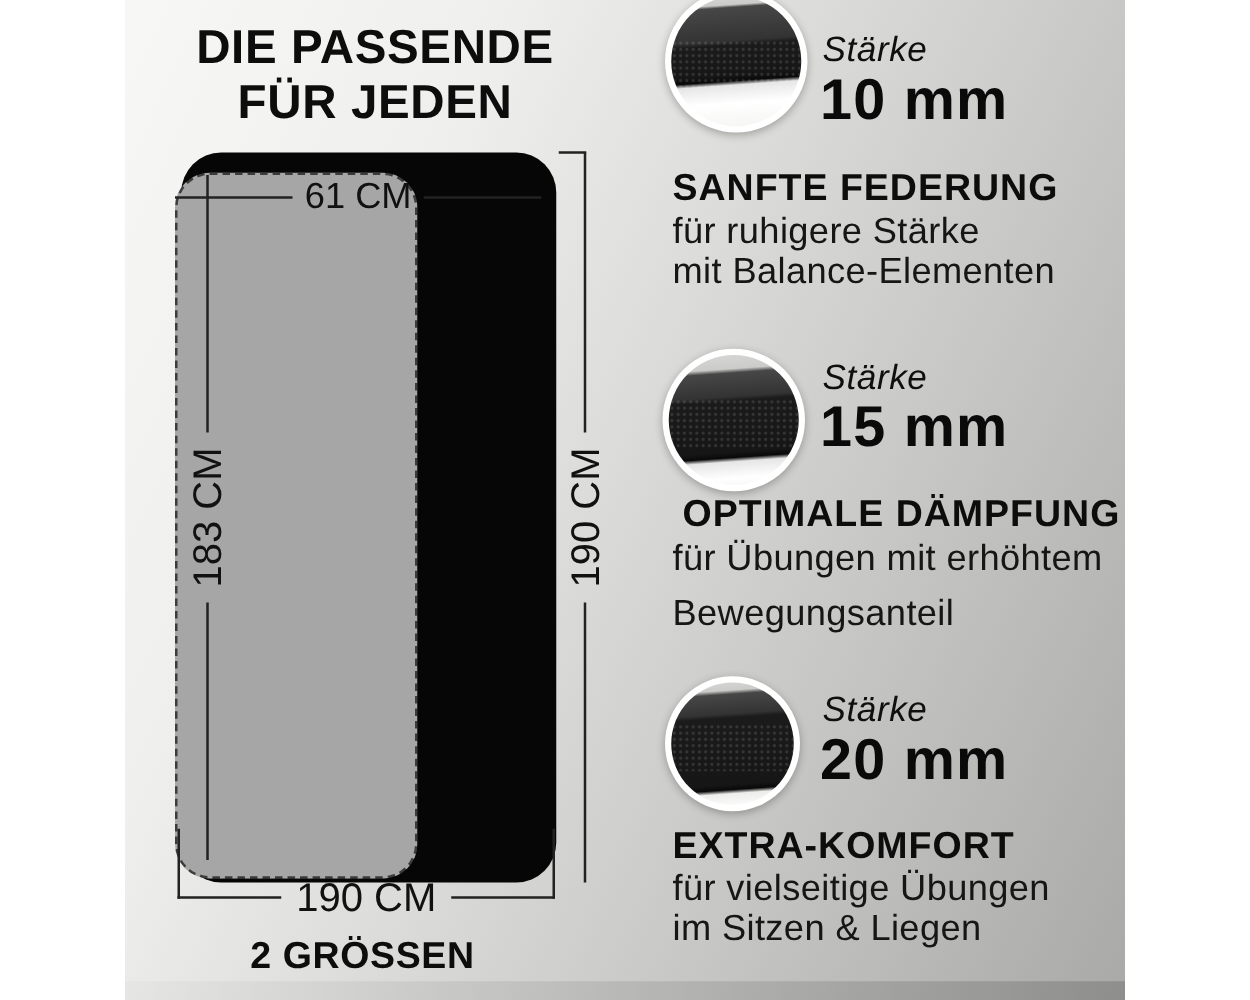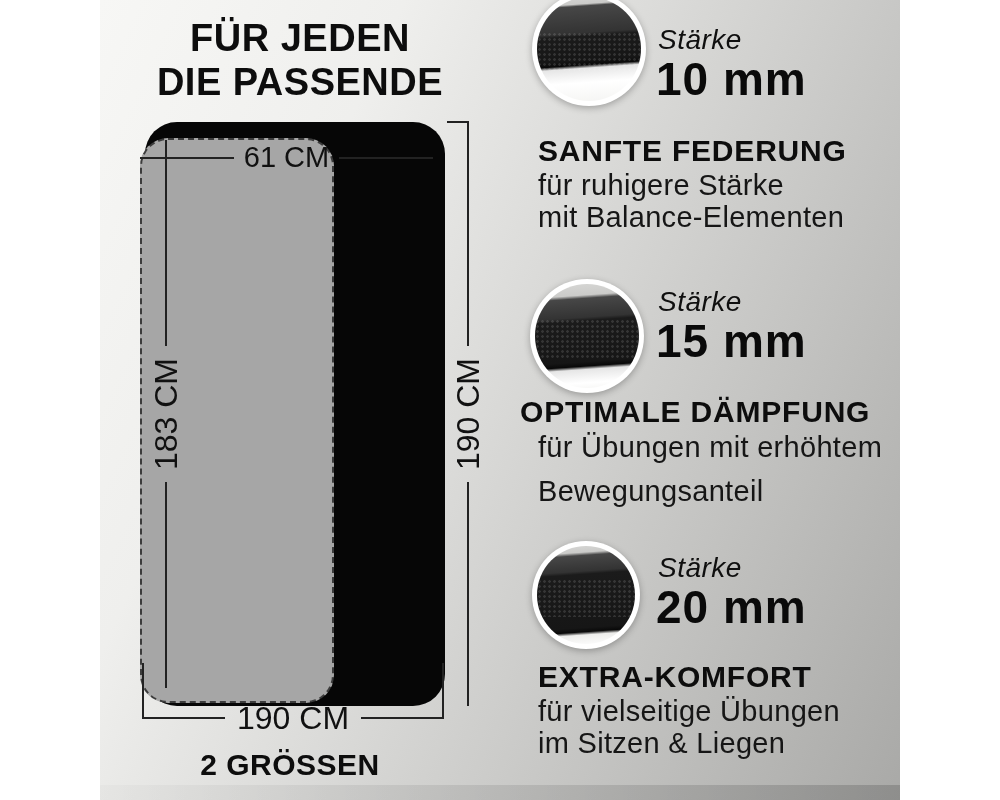--- a/index.html
+++ b/index.html
@@ -96,22 +96,22 @@
   .thickness-value { position:absolute; font-size:46px; font-weight:800; color:#0a0a0a; letter-spacing:1px; }
   .feature-heading { position:absolute; font-size:30px; font-weight:700; letter-spacing:0.8px; color:#0d0d0d; white-space:nowrap; }
   .feature-line { position:absolute; font-size:29px; color:#161616; letter-spacing:0.3px; white-space:nowrap; }
 </style>
 </head>
 <body>
 
 <div class="content">
 
   <div class="page-title">
+    <div>DIE PASSENDE</div>
     <div>FÜR JEDEN</div>
-    <div>DIE PASSENDE</div>
   </div>
 
   <div class="large-mat"></div>
   <div class="small-mat"></div>
 
   <div class="dim dim-width-small">
     <div class="dim-line-h"></div>
     <div class="dim-text">61 CM</div>
     <div class="dim-line-h"></div>
   </div>
@@ -149,21 +149,21 @@
     <div class="feature-line" style="left:438px; top:169px;">für ruhigere Stärke</div>
     <div class="feature-line" style="left:438px; top:201px;">mit Balance-Elementen</div>
   </div>
 
   <div>
     <div class="mat-circle" style="left:430px; top:279px; width:114px; height:114px;">
       <div class="mc-inner mc-15"></div>
     </div>
     <div class="thickness-label" style="left:558px; top:286px;">Stärke</div>
     <div class="thickness-value" style="left:556px; top:314px;">15 mm</div>
-    <div class="feature-heading" style="left:420px; top:395px;">OPTIMALE DÄMPFUNG</div>
+    <div class="feature-heading" style="left:446px; top:395px;">OPTIMALE DÄMPFUNG</div>
     <div class="feature-line" style="left:438px; top:431px;">für Übungen mit erhöhtem</div>
     <div class="feature-line" style="left:438px; top:475px;">Bewegungsanteil</div>
   </div>
 
   <div>
     <div class="mat-circle" style="left:432px; top:541px; width:108px; height:108px;">
       <div class="mc-inner mc-20"></div>
     </div>
     <div class="thickness-label" style="left:558px; top:552px;">Stärke</div>
     <div class="thickness-value" style="left:556px; top:580px;">20 mm</div>

